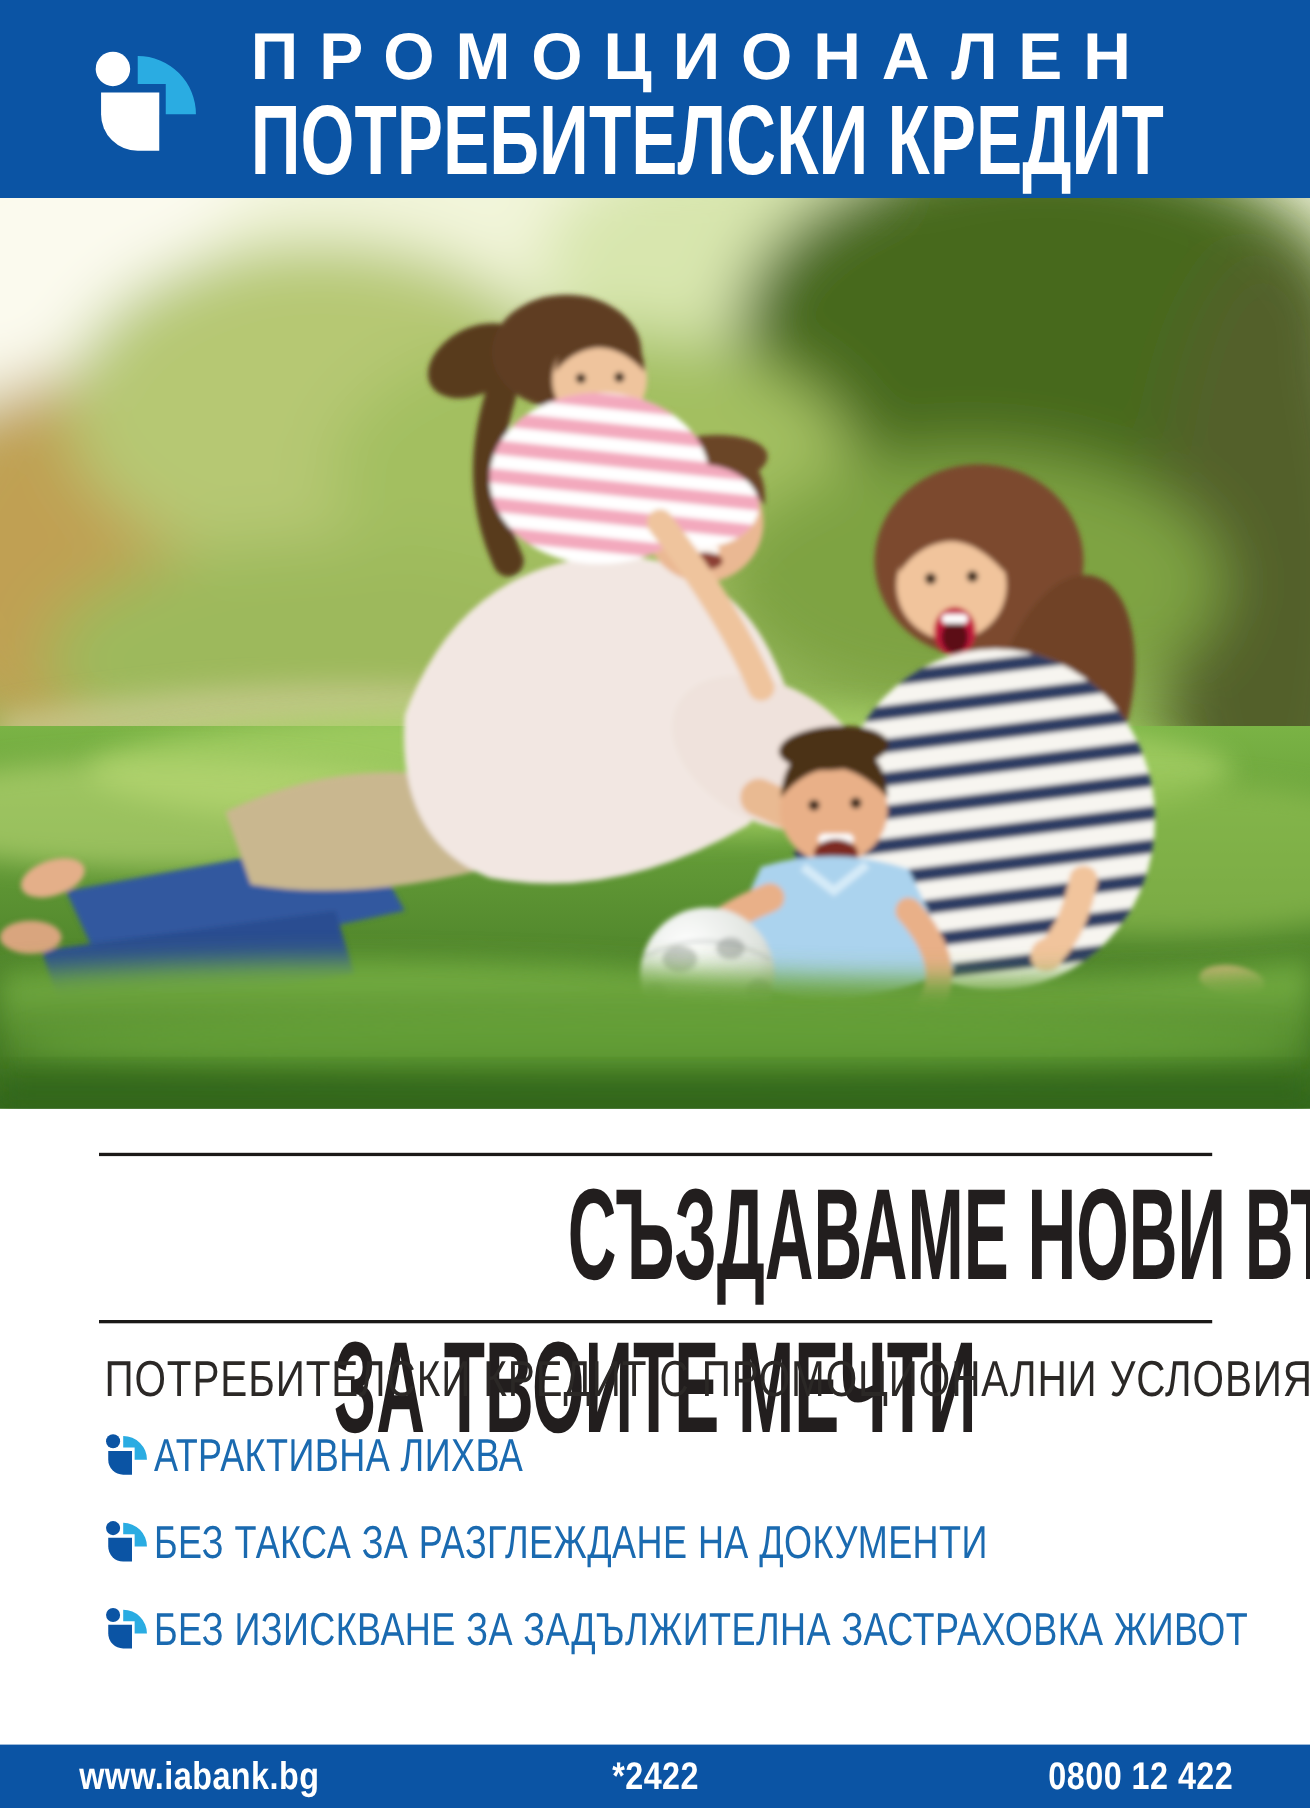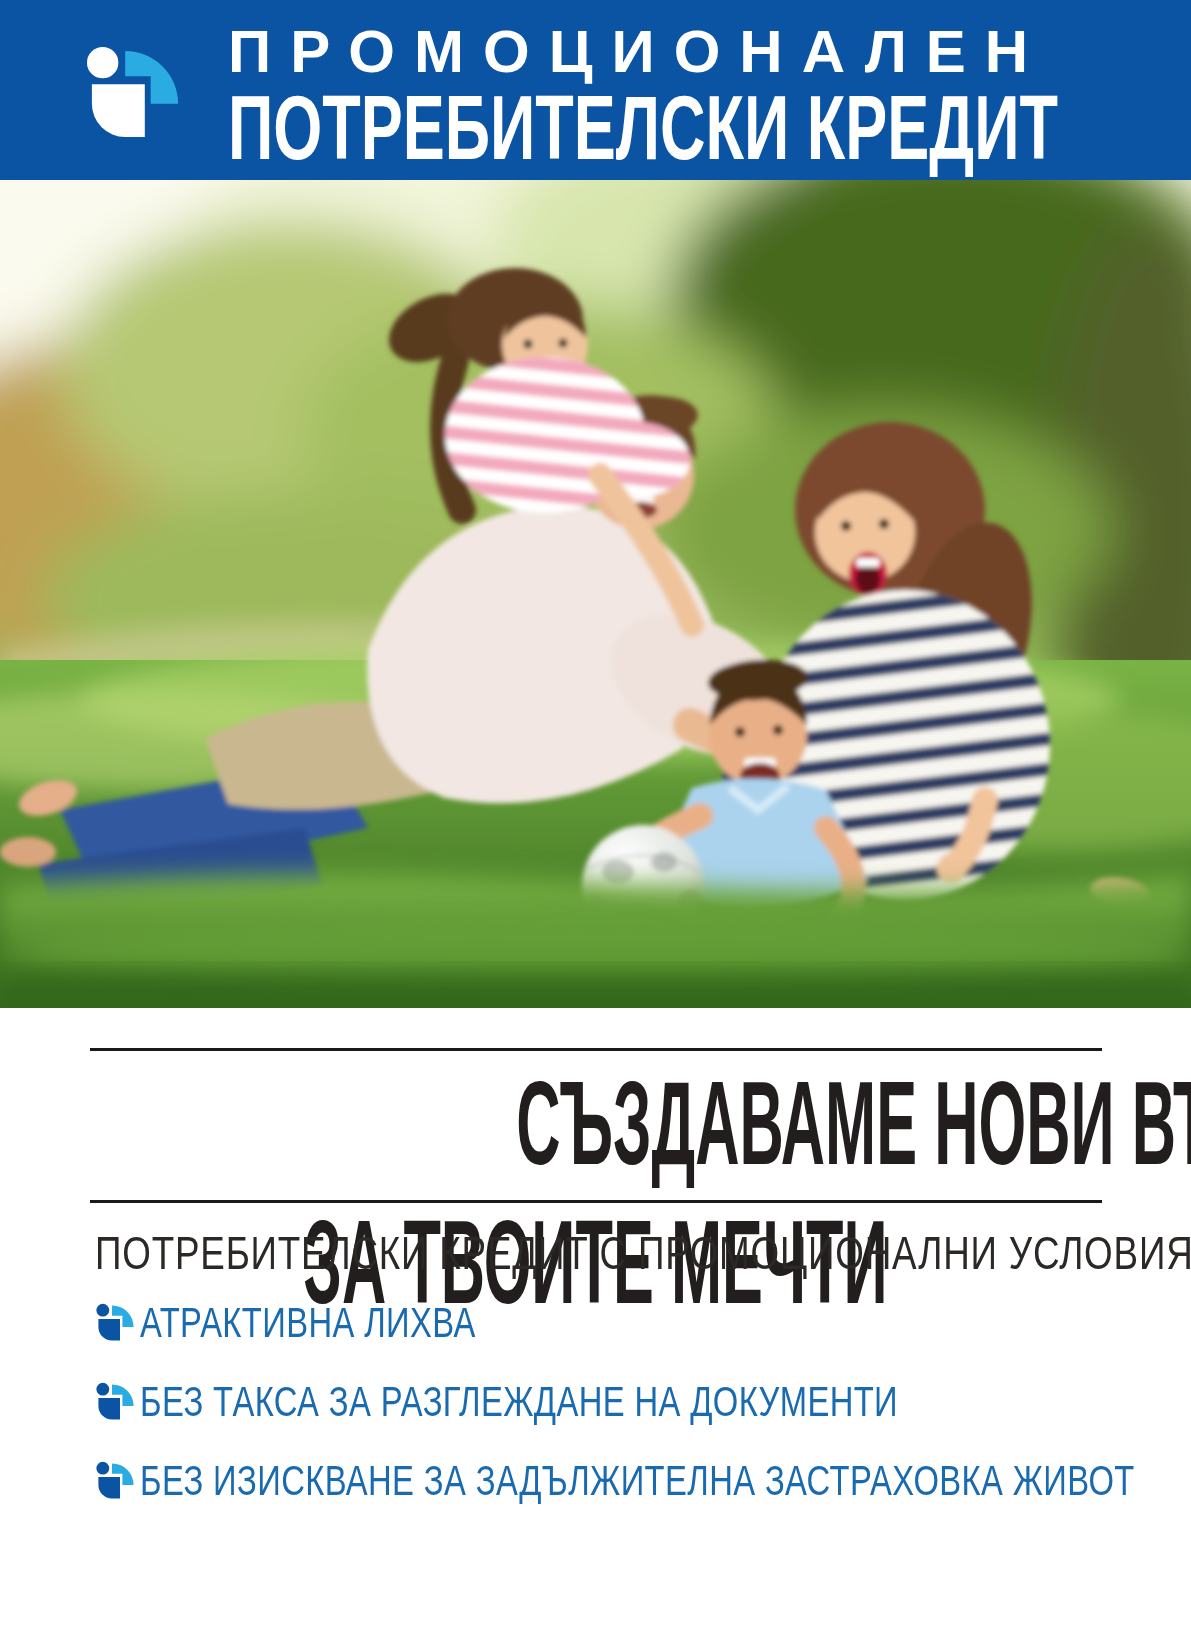--- a/index.html
+++ b/index.html
@@ -262,14 +262,19 @@
     <li class="benefit">
       <svg class="bullet-logo" viewBox="0 0 100 100" aria-hidden="true">
         <circle class="logo-dot-main" cx="17" cy="18" r="16"></circle>
         <path class="logo-band" d="M40,6 A54,54 0 0 1 94,60 L66,60 L66,32 L40,32 Z"></path>
         <path class="logo-solid-main" d="M6,40 L60,40 L60,94 L40,94 A34,34 0 0 1 6,60 Z"></path>
       </svg>
       <span class="benefit-label">БЕЗ ИЗИСКВАНЕ ЗА ЗАДЪЛЖИТЕЛНА ЗАСТРАХОВКА ЖИВОТ</span>
     </li>
   </ul>
 
+  <footer class="footer">
+    <span class="footer-item footer-left">www.iabank.bg</span>
+    <span class="footer-item footer-center">*2422</span>
+    <span class="footer-item footer-right">0800 12 422</span>
+  </footer>
 
 </div>
 
 </body></html>

